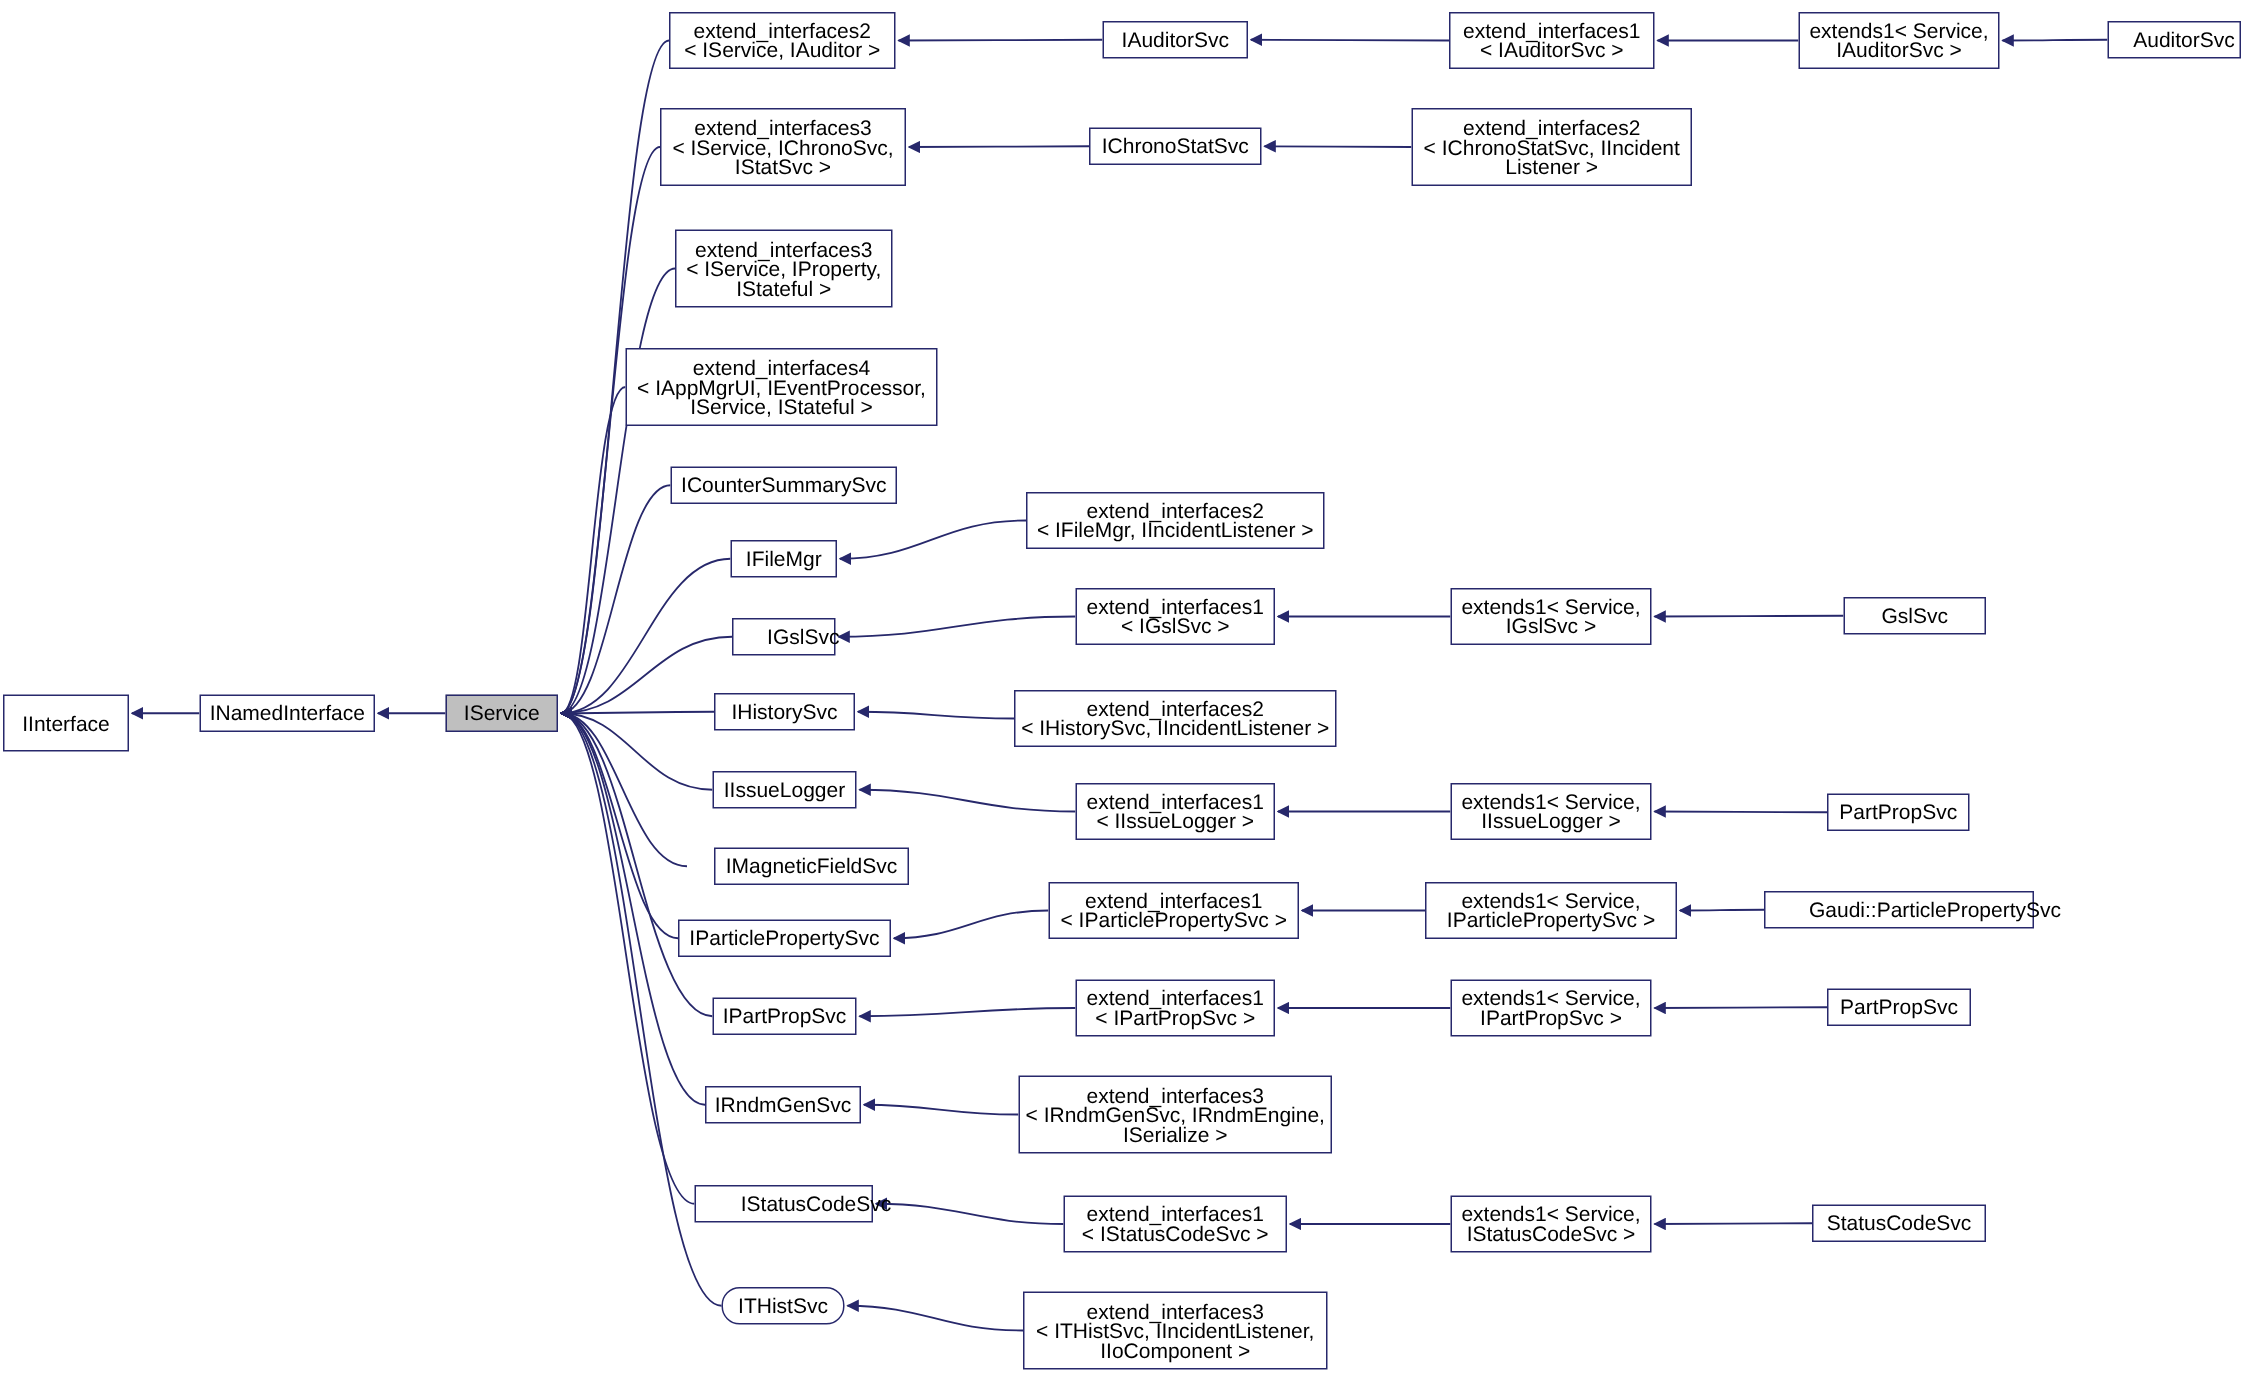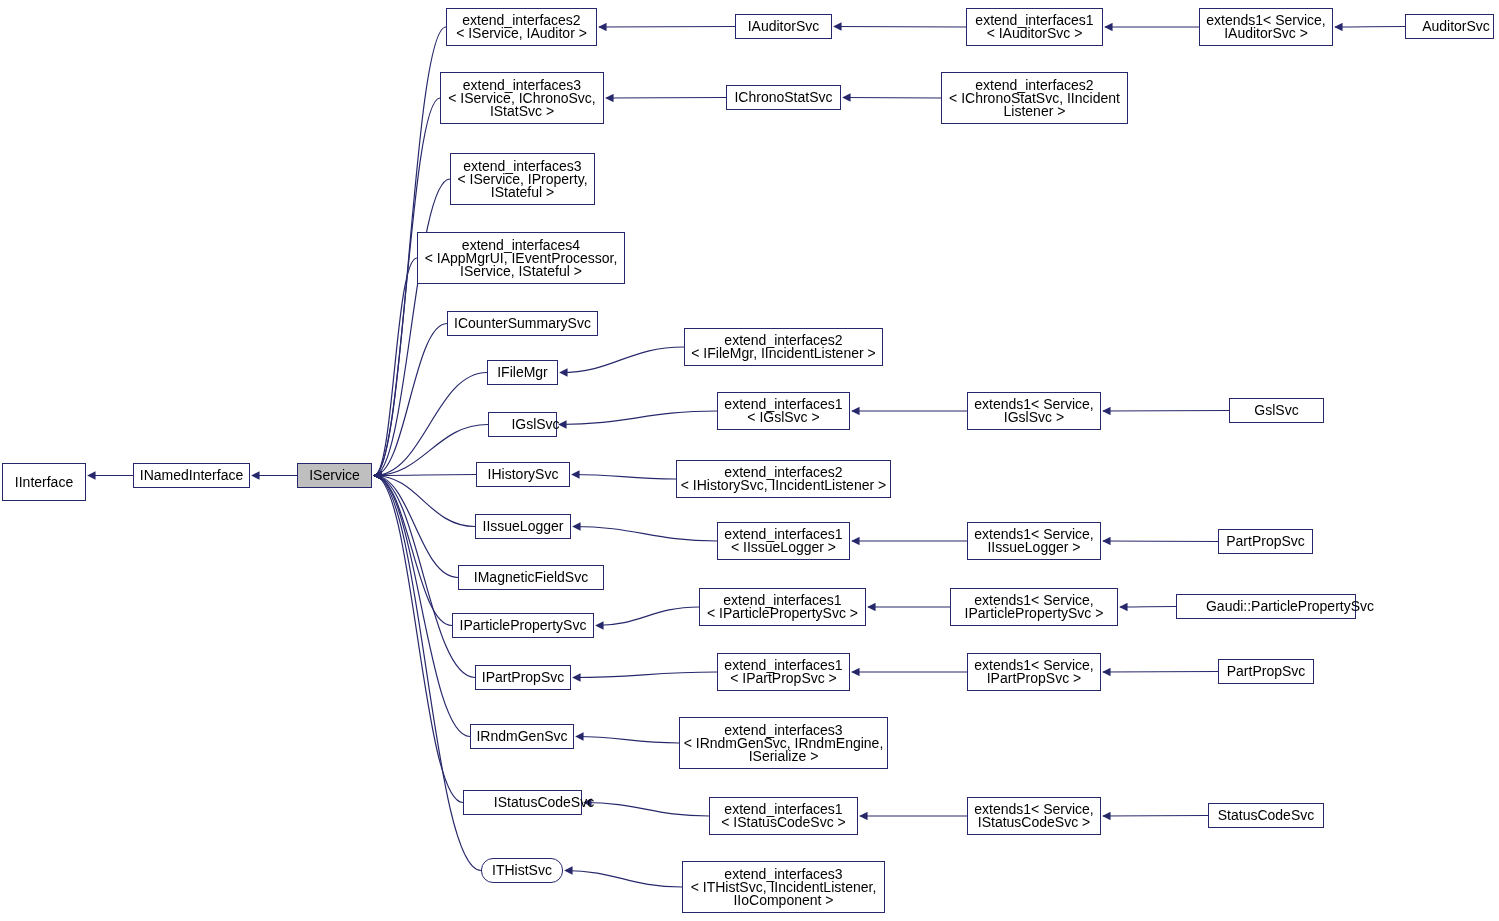--- a/index.html
+++ b/index.html
@@ -134,21 +134,21 @@
       <div class="node" style="left: 1229px; top: 398px; width: 95px; height: 25px;">GslSvc</div>
       <div class="node" style="left: 476px; top: 462px; width: 94px; height: 25px;">IHistorySvc</div>
       <div class="node" style="left: 676px; top: 460px; width: 215px; height: 38px;">extend_interfaces2
 &lt; IHistorySvc, IIncidentListener &gt;</div>
       <div class="node" style="left: 475px; top: 514px; width: 96px; height: 25px;">IIssueLogger</div>
       <div class="node" style="left: 717px; top: 522px; width: 133px; height: 38px;">extend_interfaces1
 &lt; IIssueLogger &gt;</div>
       <div class="node" style="left: 967px; top: 522px; width: 134px; height: 38px;">extends1&lt; Service,
 IIssueLogger &gt;</div>
       <div class="node" style="left: 1218px; top: 529px; width: 95px; height: 25px;">PartPropSvc</div>
-      <div class="node" style="left: 458px; top: 565px; width: 146px; height: 25px; text-align: center;">IMagneticFieldSvc</div>
+      <div class="node" style="left: 476px; top: 565px; width: 130px; height: 25px; text-align: center;">IMagneticFieldSvc</div>
       <div class="node" style="left: 452px; top: 613px; width: 142px; height: 25px;">IParticlePropertySvc</div>
       <div class="node" style="left: 699px; top: 588px; width: 167px; height: 38px;">extend_interfaces1
 &lt; IParticlePropertySvc &gt;</div>
       <div class="node" style="left: 950px; top: 588px; width: 168px; height: 38px;">extends1&lt; Service,
 IParticlePropertySvc &gt;</div>
       <div class="node" style="left: 1176px; top: 594px; width: 180px; height: 25px; padding-left: 48px;">Gaudi::ParticlePropertySvc</div>
       <div class="node" style="left: 475px; top: 665px; width: 96px; height: 25px;">IPartPropSvc</div>
       <div class="node" style="left: 717px; top: 653px; width: 133px; height: 38px;">extend_interfaces1
 &lt; IPartPropSvc &gt;</div>
       <div class="node" style="left: 967px; top: 653px; width: 134px; height: 38px;">extends1&lt; Service,

